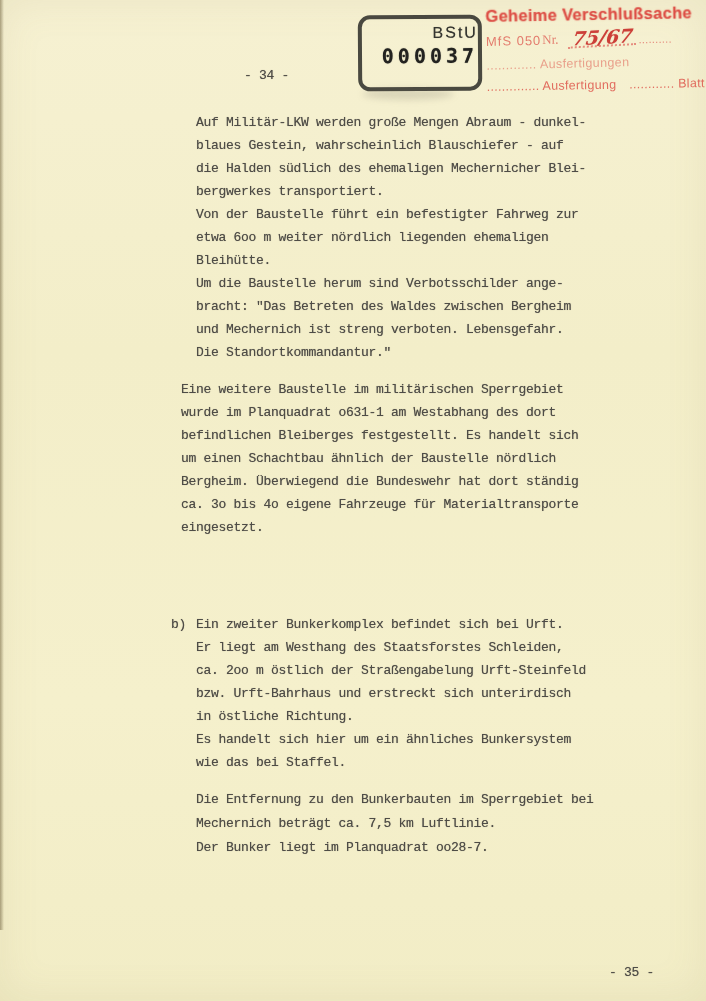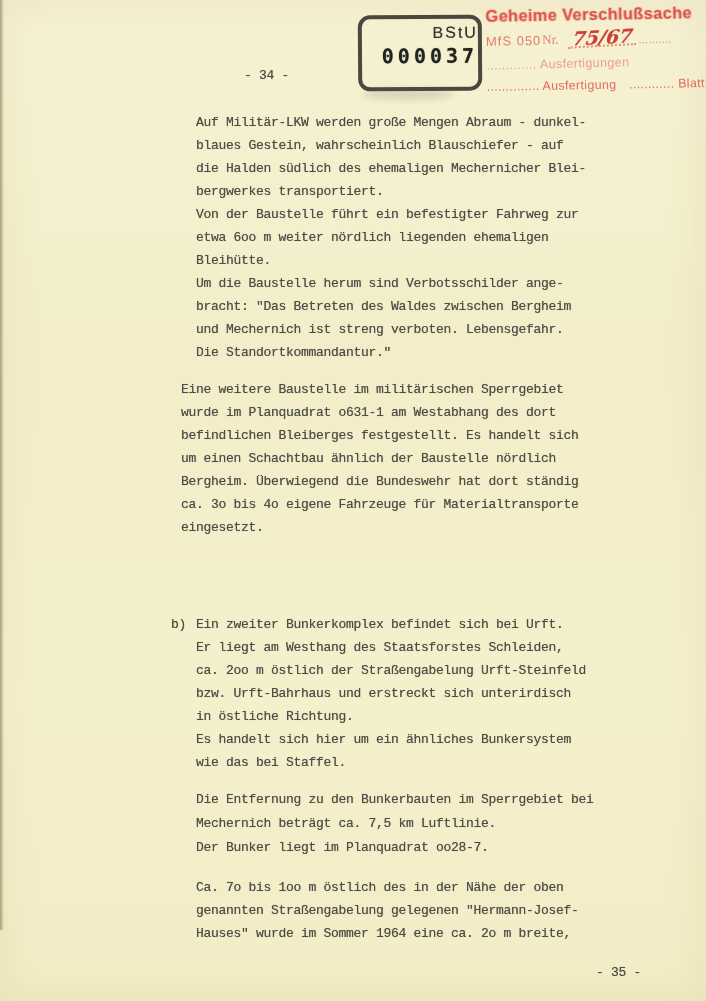--- a/index.html
+++ b/index.html
@@ -26,21 +26,21 @@
   .tw {
     position: absolute;
     font-family: "Liberation Mono", monospace;
     font-size: 13px;
     letter-spacing: -0.3px;
     color: #4e4c46;
     white-space: pre-line;
     text-shadow: 0 0 0.7px rgba(78,76,70,0.65);
   }
   .pagenum-top  { left: 244px; top: 64px;  line-height: 23px; }
-  .pagenum-bot  { left: 596px; top: 961px; line-height: 23px; }
+  .pagenum-bot  { left: 609px; top: 961px; line-height: 23px; }
   .para-a1 { left: 196px; top: 111px; line-height: 23px; }
   .para-a2 { left: 181px; top: 378px; line-height: 23px; }
   .b-marker { left: 171px; top: 613px; line-height: 23px; }
   .para-b1 { left: 196px; top: 613px; line-height: 23px; }
   .para-b2 { left: 196px; top: 788px; line-height: 24px; }
   .para-b3 { left: 196px; top: 876px; line-height: 23px; }
 
   
   .bstu-box {
     position: absolute; left: 358px; top: 15px;
@@ -175,19 +175,16 @@
   <div class="tw para-b1">Ein zweiter Bunkerkomplex befindet sich bei Urft.
 Er liegt am Westhang des Staatsforstes Schleiden,
 ca. 2oo m östlich der Straßengabelung Urft-Steinfeld
 bzw. Urft-Bahrhaus und erstreckt sich unterirdisch
 in östliche Richtung.
 Es handelt sich hier um ein ähnliches Bunkersystem
 wie das bei Staffel.</div>
   <div class="tw para-b2">Die Entfernung zu den Bunkerbauten im Sperrgebiet bei
 Mechernich beträgt ca. 7,5 km Luftlinie.
 Der Bunker liegt im Planquadrat oo28-7.</div>
-  <div class="tw para-b3">Ca. 7o bis 1oo m östlich des in der Nähe der oben
-genannten Straßengabelung gelegenen "Hermann-Josef-
-Hauses" wurde im Sommer 1964 eine ca. 2o m breite,</div>
 
   <div class="tw pagenum-bot">- 35 -</div>
 
 </div>
 
 </body></html>

